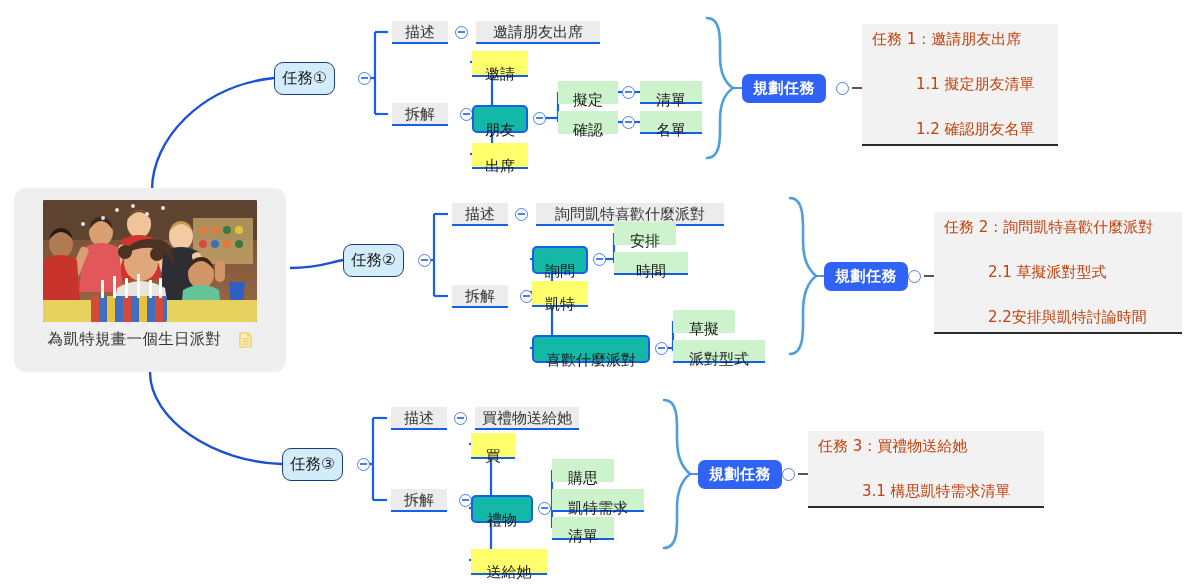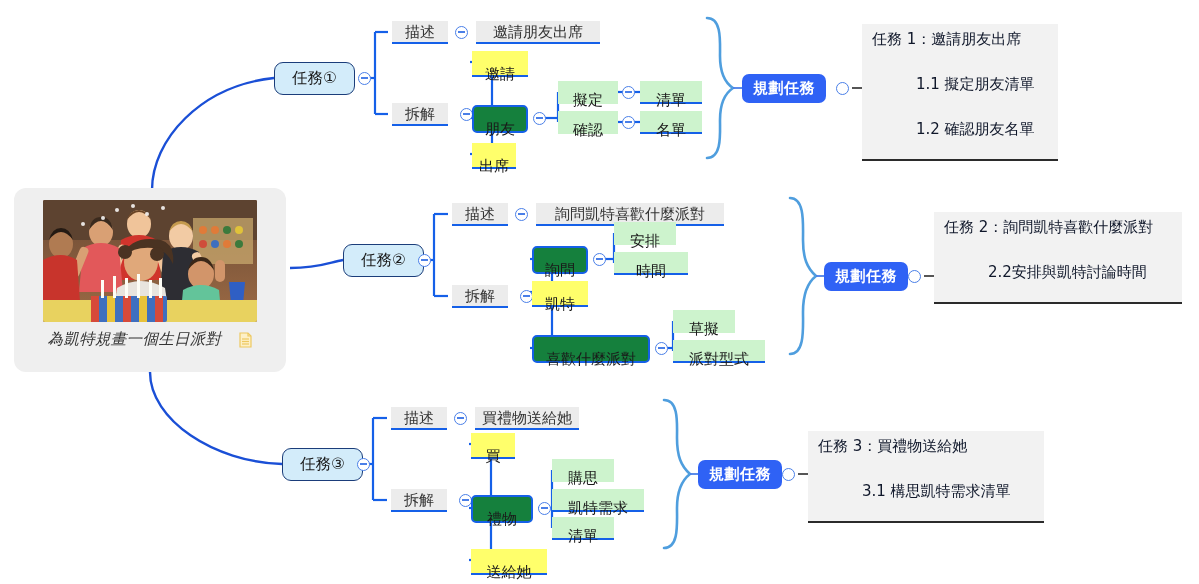--- a/index.html
+++ b/index.html
@@ -19,71 +19,70 @@
     background:#efefef;border-radius:12px;
     display:flex;flex-direction:column;align-items:center;
     padding-top:12px;
   }
   .root-photo{
     width:214px;height:122px;border-radius:2px;overflow:hidden;position:relative;
     background:#8d5a3b;
   }
   .root-caption{
     margin-top:7px;display:flex;align-items:center;gap:18px;
-    font-size:15.5px;color:#333;letter-spacing:.3px;font-style:italic;
+    font-size:15.5px;color:#333;letter-spacing:.3px;
   }
   .doc-icon{width:13px;height:16px;display:block;}
 
   
   .task{
     background:#d3ecfa;border:1.6px solid #1b3d7a;border-radius:9px;
     font-size:15.5px;color:#1a1a1a;
     display:flex;align-items:center;justify-content:center;
-    height:33px;padding:0 17px;
+    height:33px;padding:0 7px;
   }
 
   
   .chip-grey{
     background:#ececec;border-bottom:2.2px solid #1560e8;
     font-size:15px;color:#333;height:23px;line-height:23px;
     text-align:center;padding:0 7px;
   }
 
   
   .chip-yellow{
     background:#ffff6b;border-bottom:2.2px solid #1560e8;
     font-size:15px;color:#1a1a1a;height:23px;line-height:23px;
     text-align:center;padding:12px 7px;
   }
   
   .chip-yellow.boxed{
     border:2.2px solid #1560e8;border-radius:5px;height:27px;line-height:23px;
-    background:#15803d;
-    font-family:Liberation Mono, monospace;
+    background:#14b8a6;
   }
 
   
   .chip-green{
     background:#cdf3cd;border-bottom:2.2px solid #1560e8;
     font-size:15px;color:#1a1a1a;height:23px;line-height:23px;
     text-align:center;padding:8px 7px;
   }
   .chip-green.noline{border-bottom:none;}
 
   
   .badge-blue{
     background:#2f62f5;border-radius:7px;color:#ffffff;font-weight:bold;
     font-size:15px;height:29px;line-height:29px;text-align:center;padding:0 11px;
     letter-spacing:.5px;
   }
 
   
   .summary{
     background:#f2f2f2;border-bottom:2px solid #2b2b2b;
-    font-size:15px;color:#0f172a;line-height:21px;padding:5px 10px 19px 10px;
+    font-size:15px;color:#c2410c;line-height:21px;padding:5px 10px 4px 10px;
     text-align:left;
   }
   .summary .ln{display:block;white-space:nowrap;}
   .summary .ind{padding-left:44px;margin-top:24px;}
 
   
   .toggle{
     position:absolute;width:13px;height:13px;border-radius:50%;
     border:1.5px solid #4a7fe8;background:#ffffff;box-sizing:border-box;
   }
@@ -327,21 +326,21 @@
     <span>拆解</span>
   </div>
   <div class="toggle" style="left:460px;top:108px;"></div>
 
   <div class="node chip-yellow" style="left:472px;top:51px;width:56px;">
     <span>邀請</span>
   </div>
   <div class="node chip-yellow boxed" style="left:472px;top:105px;width:56px;">
     <span>朋友</span>
   </div>
-  <div class="node chip-yellow" style="left:472px;top:143px;width:44px;">
+  <div class="node chip-yellow" style="left:472px;top:143px;width:56px;">
     <span>出席</span>
   </div>
   <div class="toggle" style="left:533px;top:112px;"></div>
 
   <div class="node chip-green noline" style="left:558px;top:81px;width:60px;">
     <span>擬定</span>
   </div>
   <div class="toggle" style="left:622px;top:86px;"></div>
   <div class="node chip-green" style="left:640px;top:81px;width:62px;">
     <span>清單</span>
@@ -412,20 +411,21 @@
     <span>派對型式</span>
   </div>
 
   <div class="node badge-blue" style="left:824px;top:262px;">
     <span>規劃任務</span>
   </div>
   <div class="toggle plainring" style="left:908px;top:270px;"></div>
 
   <div class="node summary" style="left:934px;top:212px;width:248px;">
     <span class="ln">任務 2：詢問凱特喜歡什麼派對</span>
+    <span class="ln ind">2.1 草擬派對型式</span>
     <span class="ln ind">2.2安排與凱特討論時間</span>
   </div>
 
   <div class="node task" style="left:282px;top:448px;">
     <span>任務③</span>
   </div>
   <div class="toggle" style="left:357px;top:458px;"></div>
 
   <div class="node chip-grey" style="left:391px;top:407px;width:56px;">
     <span>描述</span>

